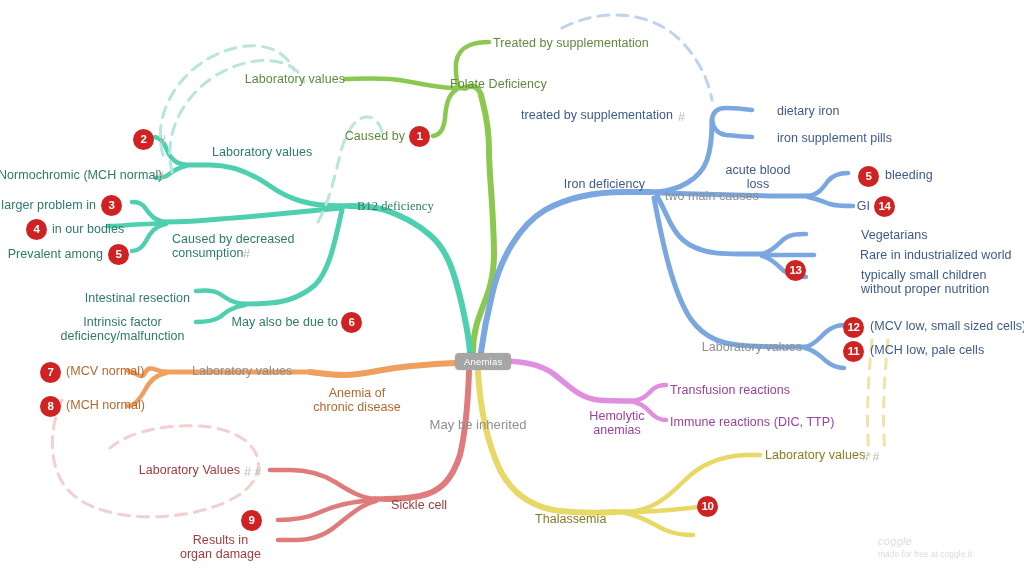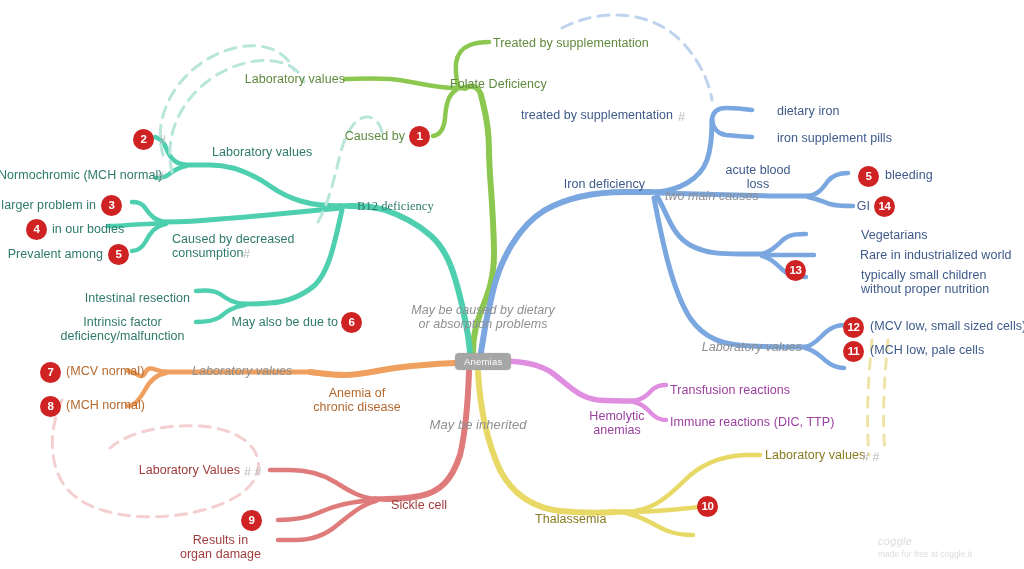--- a/index.html
+++ b/index.html
@@ -31,21 +31,21 @@
     white-space: pre;
     letter-spacing: 0.05px;
   }
   .lbl.c { text-align: center; }
   .lbl.r { text-align: right; }
   .hash { color: #b9bcbd; }
 
   .c-green  { color: #5f8a3d; }
   .c-teal   { color: #2e7a6a; }
   .c-blue   { color: #3d5a8a; }
-  .c-gray   { color: #8d8f91; font-style: italic; }
+  .c-gray   { color: #8d8f91; }
   .c-orange { color: #b4682e; }
   .c-purple { color: #9b3fa0; }
   .c-red    { color: #9e3b3b; }
   .c-yellow { color: #8a7a20; }
 
   .badge {
     position: absolute;
     width: 21px;
     height: 21px;
     border-radius: 50%;
@@ -311,22 +311,20 @@
   <div class="badge" style="left:785px; top:260px;">13</div>
 
   <div class="lbl c-gray r" style="left:680px; top:340px; width:122px;">Laboratory values</div>
 
   <div class="badge" style="left:843px; top:317px;">12</div>
   <div class="lbl c-blue" style="left:870px; top:319px;">(MCV low, small sized cells)</div>
 
   <div class="badge" style="left:843px; top:341px;">11</div>
   <div class="lbl c-blue" style="left:870px; top:343px;">(MCH low, pale cells</div>
 
-  <div class="lbl c-gray c" style="left:403px; top:303px; width:160px;">May be caused by dietary
-or absorption problems</div>
 
   <div class="root-node" style="left:455px; top:353px;">Anemias</div>
 
   <div class="lbl c-gray c" style="left:413px; top:418px; width:130px; font-size:13px;">May be inherited</div>
 
   <div class="badge" style="left:40px; top:362px;">7</div>
   <div class="lbl c-orange" style="left:66px; top:364px;">(MCV normal)</div>
 
   <div class="badge" style="left:40px; top:396px;">8</div>
   <div class="lbl c-orange" style="left:66px; top:398px;">(MCH normal)</div>

